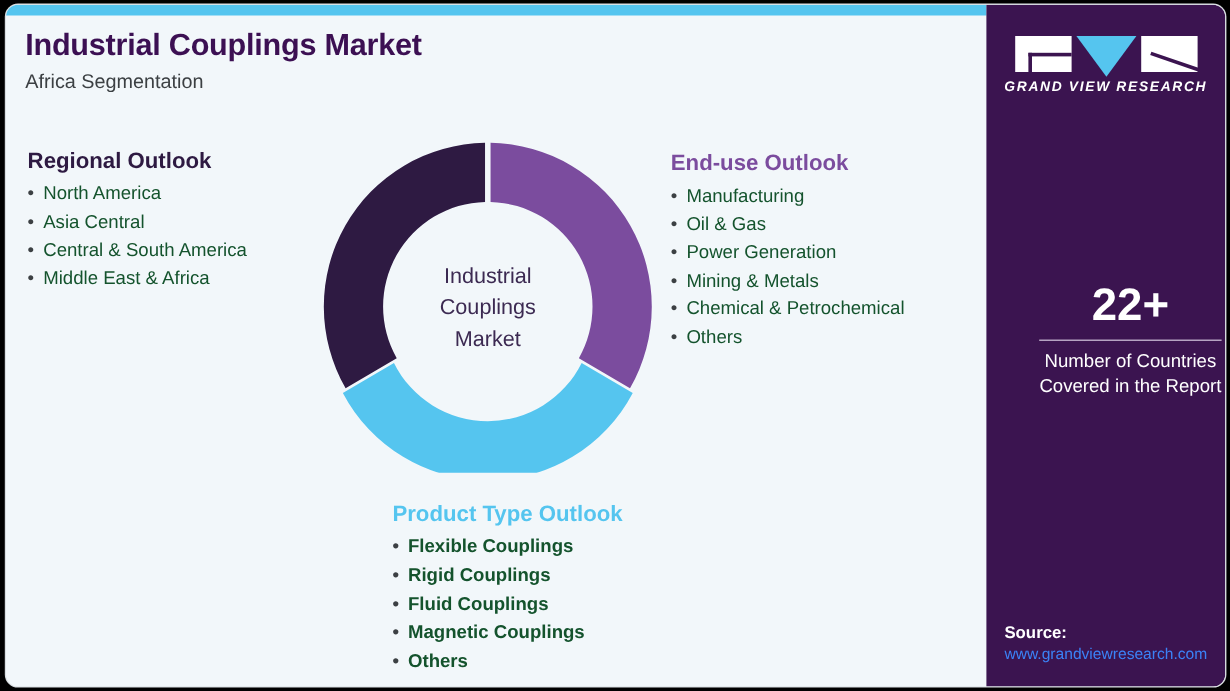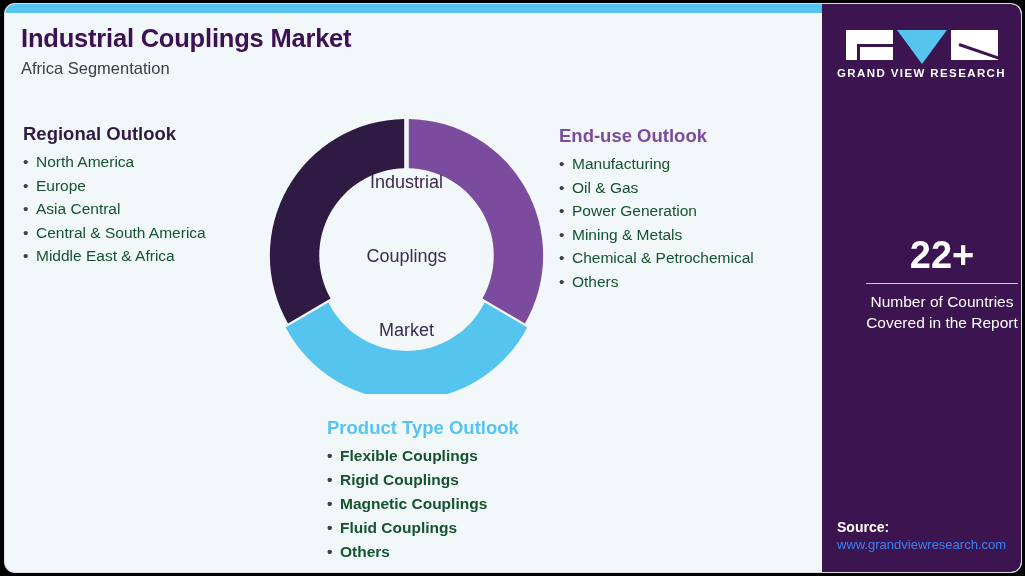--- a/index.html
+++ b/index.html
@@ -123,21 +123,20 @@
     position: absolute;
     left: 0;
     top: 0;
     width: 277px;
     height: 277px;
     display: flex;
     flex-direction: column;
     align-items: center;
     justify-content: center;
     pointer-events: none;
-    gap: 48px;
   }
   .donut-center-text span {
     font-size: 18px;
     color: #3c2a52;
     line-height: 26px;
   }
 
   
   .side-panel {
     position: absolute;
@@ -150,20 +149,21 @@
     border-bottom-right-radius: 10px;
   }
 
   
   .logo {
     position: absolute;
     left: 0;
     top: 26px;
     width: 199px;
     text-align: center;
+    font-style: italic;
   }
   .logo-marks {
     display: flex;
     justify-content: center;
     align-items: flex-start;
     gap: 4px;
     height: 30px;
   }
   .mark-g, .mark-r {
     position: relative;
@@ -271,21 +271,20 @@
 
     <div class="header">
       <div class="title">Industrial Couplings Market</div>
       <div class="subtitle">Africa Segmentation</div>
     </div>
 
     <div class="outlook" id="regional-outlook">
       <div class="outlook-title">Regional Outlook</div>
       <ul class="outlook-list">
         <li>North America</li>
-        <li>Europe</li>
         <li>Asia Central</li>
         <li>Central &amp; South America</li>
         <li>Middle East &amp; Africa</li>
       </ul>
     </div>
 
     <div class="outlook" id="enduse-outlook">
       <div class="outlook-title">End-use Outlook</div>
       <ul class="outlook-list">
         <li>Manufacturing</li>
@@ -295,22 +294,22 @@
         <li>Chemical &amp; Petrochemical</li>
         <li>Others</li>
       </ul>
     </div>
 
     <div class="outlook" id="product-outlook">
       <div class="outlook-title">Product Type Outlook</div>
       <ul class="outlook-list">
         <li>Flexible Couplings</li>
         <li>Rigid Couplings</li>
+        <li>Fluid Couplings</li>
         <li>Magnetic Couplings</li>
-        <li>Fluid Couplings</li>
         <li>Others</li>
       </ul>
     </div>
 
     <div class="donut-wrap">
       <svg class="donut-svg" viewBox="0 0 277 277">
 
         <path fill="#2e1a42" d="M 136.2 2 A 136.5 136.5 0 0 0 20.0 206.5 L 62.6 181.5 A 87.2 87.2 0 0 1 136.2 51.3 Z"></path>
 
         <path fill="#7b4c9e" d="M 140.8 2 A 136.5 136.5 0 0 1 257.0 206.5 L 214.4 181.5 A 87.2 87.2 0 0 0 140.8 51.3 Z"></path>

